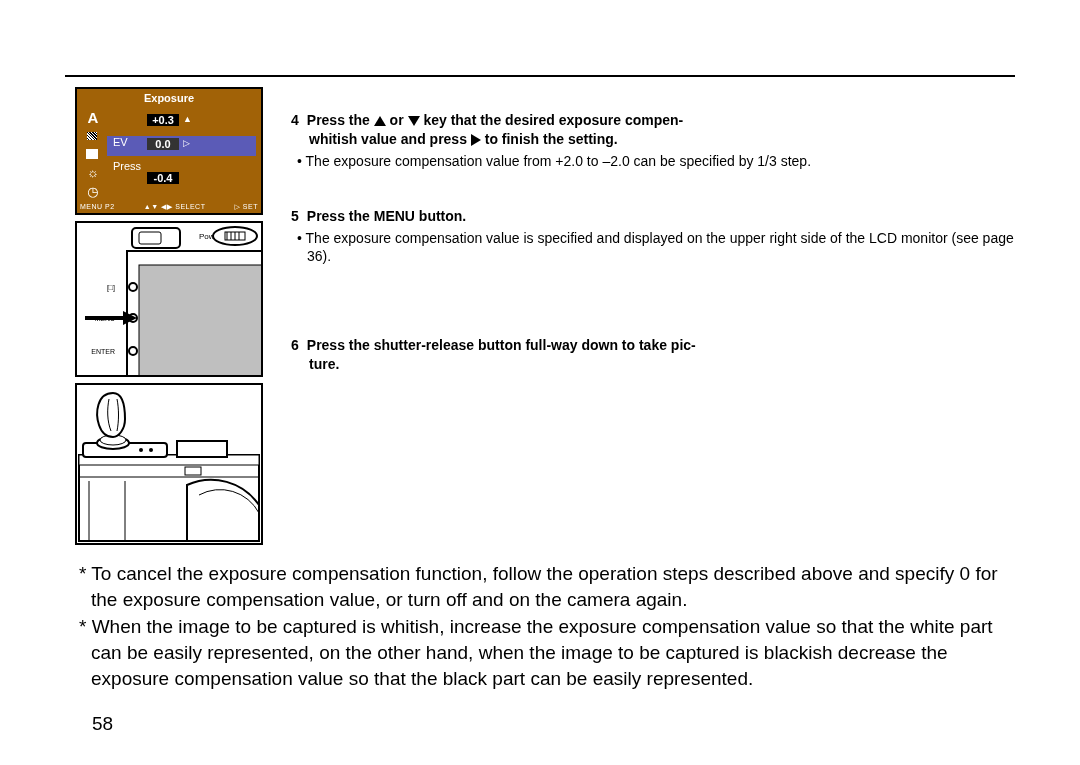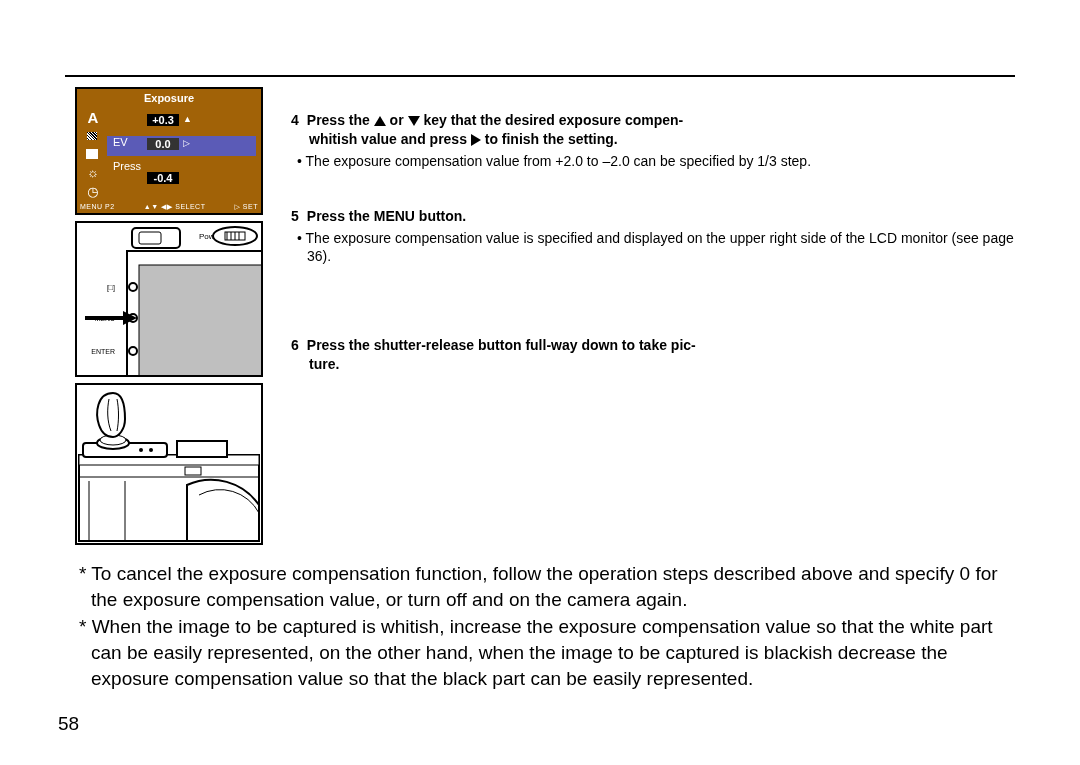--- a/index.html
+++ b/index.html
@@ -26,21 +26,21 @@
   .fig-btn svg { width:100%; height:100%; }
   
   .fig-cam { height:162px; position:relative; overflow:hidden; }
   .fig-cam svg { width:100%; height:100%; }
   
   .step-head { font-weight:bold; }
   .step-num { font-weight:900; margin-right:8px; }
   .bullet { padding-left:16px; text-indent:-10px; margin-top:3px; }
   .notes { margin-top:10px; font-size:19px; line-height:1.35; }
   .notes .note { padding-left:16px; text-indent:-12px; margin-bottom:2px; }
-  .page-num { position:absolute; left:58px; bottom:30px; font-size:19px; }
+  .page-num { position:absolute; left:92px; bottom:30px; font-size:19px; }
   .tri-up, .tri-down, .tri-right { display:inline-block; width:0; height:0; vertical-align:middle; }
   .tri-up { border-left:6px solid transparent; border-right:6px solid transparent; border-bottom:10px solid #000; }
   .tri-down { border-left:6px solid transparent; border-right:6px solid transparent; border-top:10px solid #000; }
   .tri-right { border-top:6px solid transparent; border-bottom:6px solid transparent; border-left:10px solid #000; }
   .small-ico { display:inline-block; width:10px; height:8px; background:#fff; margin-right:2px; }
 </style>
 </head>
 <body>
 
 <div class="page">

